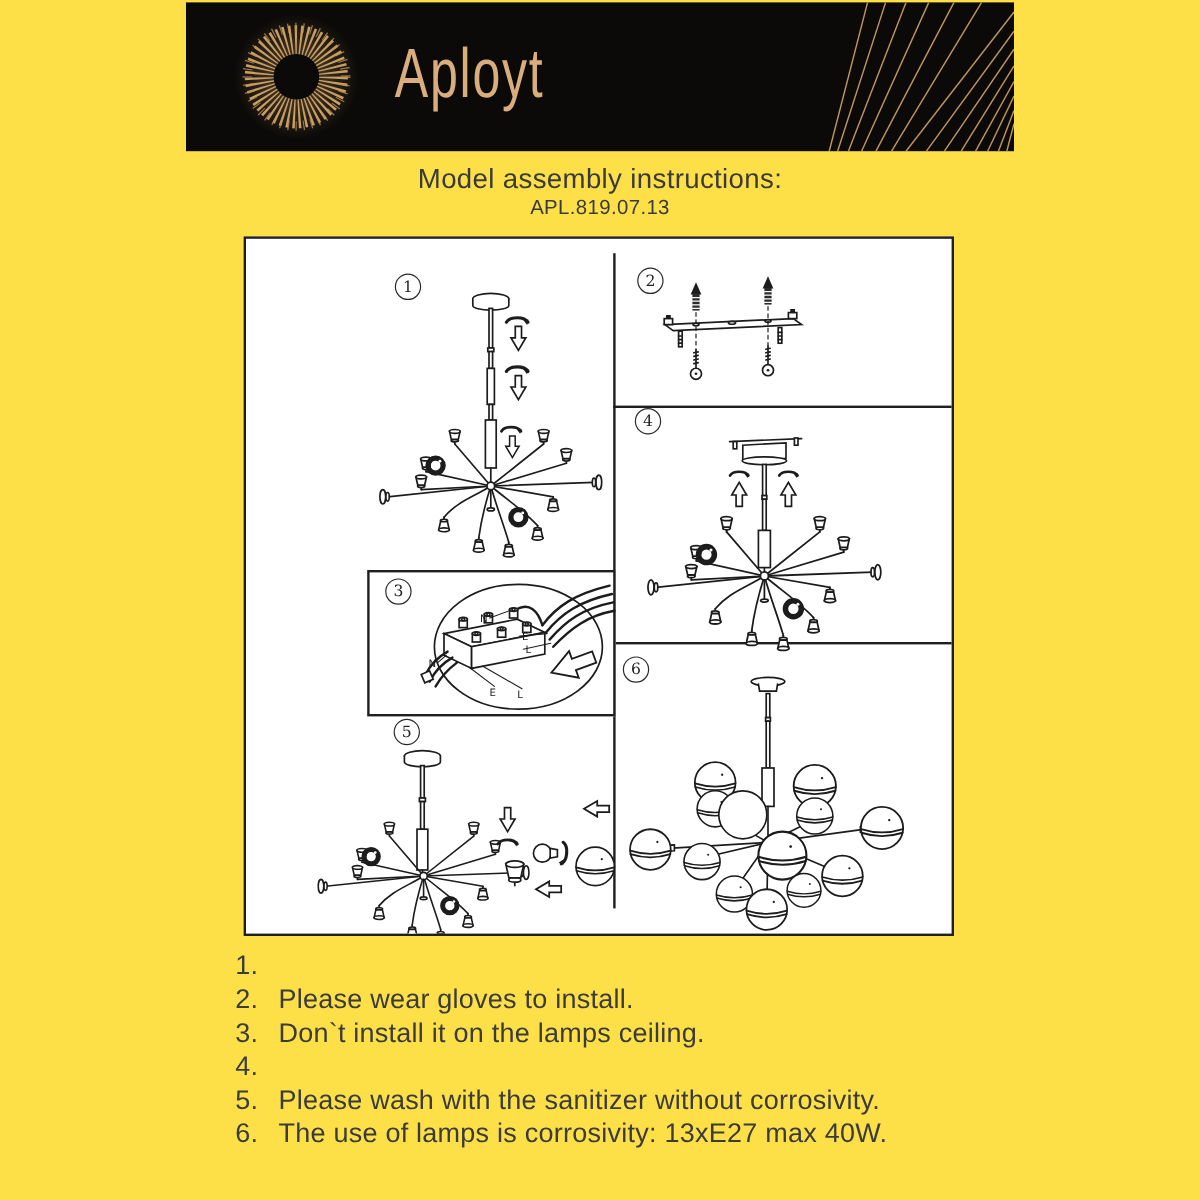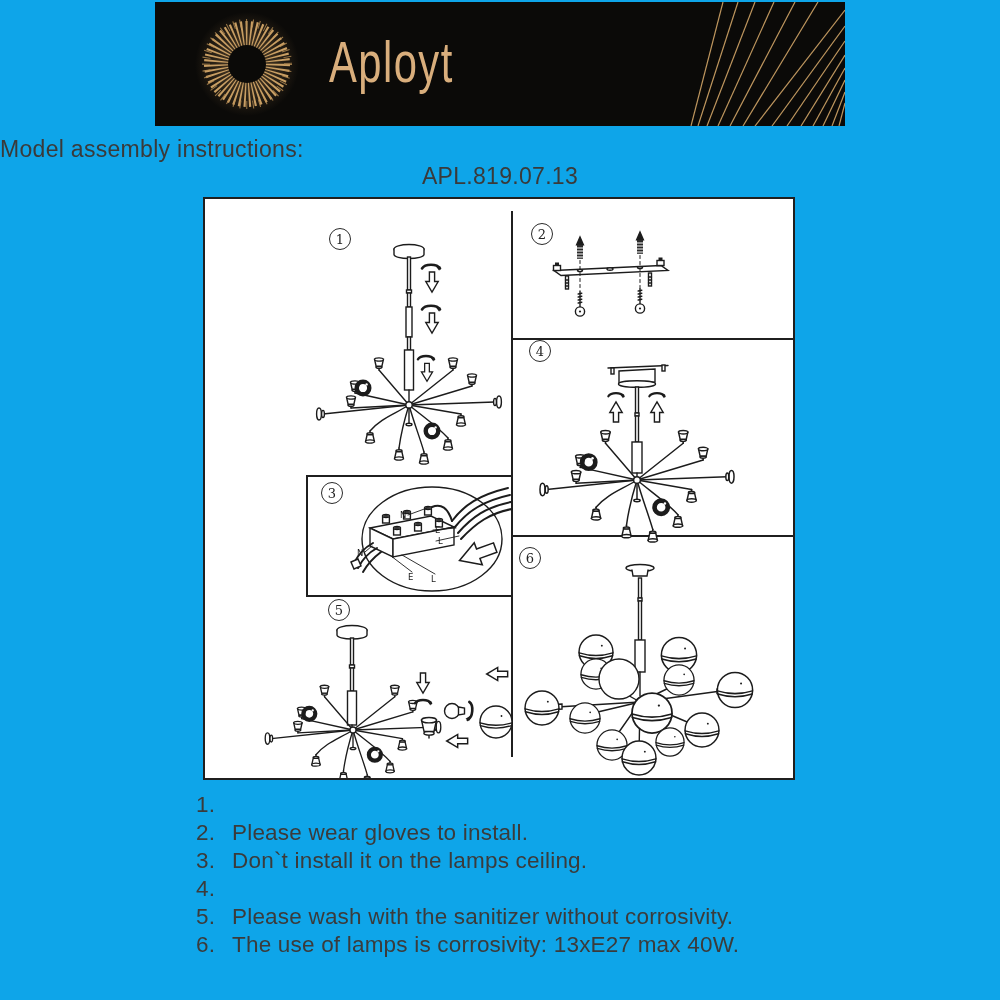--- a/index.html
+++ b/index.html
@@ -1,27 +1,27 @@
 <!DOCTYPE html>
 <html><head>
 <meta charset="utf-8">
 <style>
   html,body{margin:0;padding:0;background:#ffffff;}
-  .page{position:relative;width:1000px;height:1000px;background:#0ea5e9;overflow:hidden;
+  .page{position:relative;width:1000px;height:1000px;background:#fde047;overflow:hidden;
         font-family:"Liberation Sans",sans-serif;}
   
   .banner{position:absolute;left:155px;top:2px;width:690px;height:124px;background:#0b0a08;}
   .banner svg{position:absolute;left:0;top:0;}
   .brand{position:absolute;left:174px;top:30px;font-size:58px;line-height:60px;font-weight:300;
          color:#d9ae7c;letter-spacing:2px;transform:scaleX(0.72);transform-origin:left top;
          font-family:"Liberation Sans",sans-serif;}
   
-  .title1{position:absolute;left:0;top:136px;width:1000px;text-align:left;font-size:23px;
+  .title1{position:absolute;left:0;top:136px;width:1000px;text-align:center;font-size:23px;
           font-weight:500;color:#3a3a3a;letter-spacing:.3px;}
-  .title2{position:absolute;left:0;top:163px;width:1000px;text-align:center;font-size:23px;
+  .title2{position:absolute;left:0;top:163px;width:1000px;text-align:center;font-size:17px;
           font-weight:500;color:#3a3a3a;letter-spacing:.3px;}
   
   .diagram{position:absolute;left:203px;top:197px;width:592px;height:583px;
            border:2px solid #1f1f1f;box-sizing:border-box;background:#fff;}
   .vdiv{position:absolute;left:306px;top:12px;width:2px;height:546px;background:#1f1f1f;}
   .hdivA{position:absolute;left:306px;top:139px;width:282px;height:2px;background:#1f1f1f;}
   .hdivB{position:absolute;left:306px;top:336px;width:282px;height:2px;background:#1f1f1f;}
   .p3box{position:absolute;left:101px;top:276px;width:207px;height:122px;
          border:2px solid #1f1f1f;box-sizing:border-box;background:#fff;}
   .art{position:absolute;left:0;top:0;}

